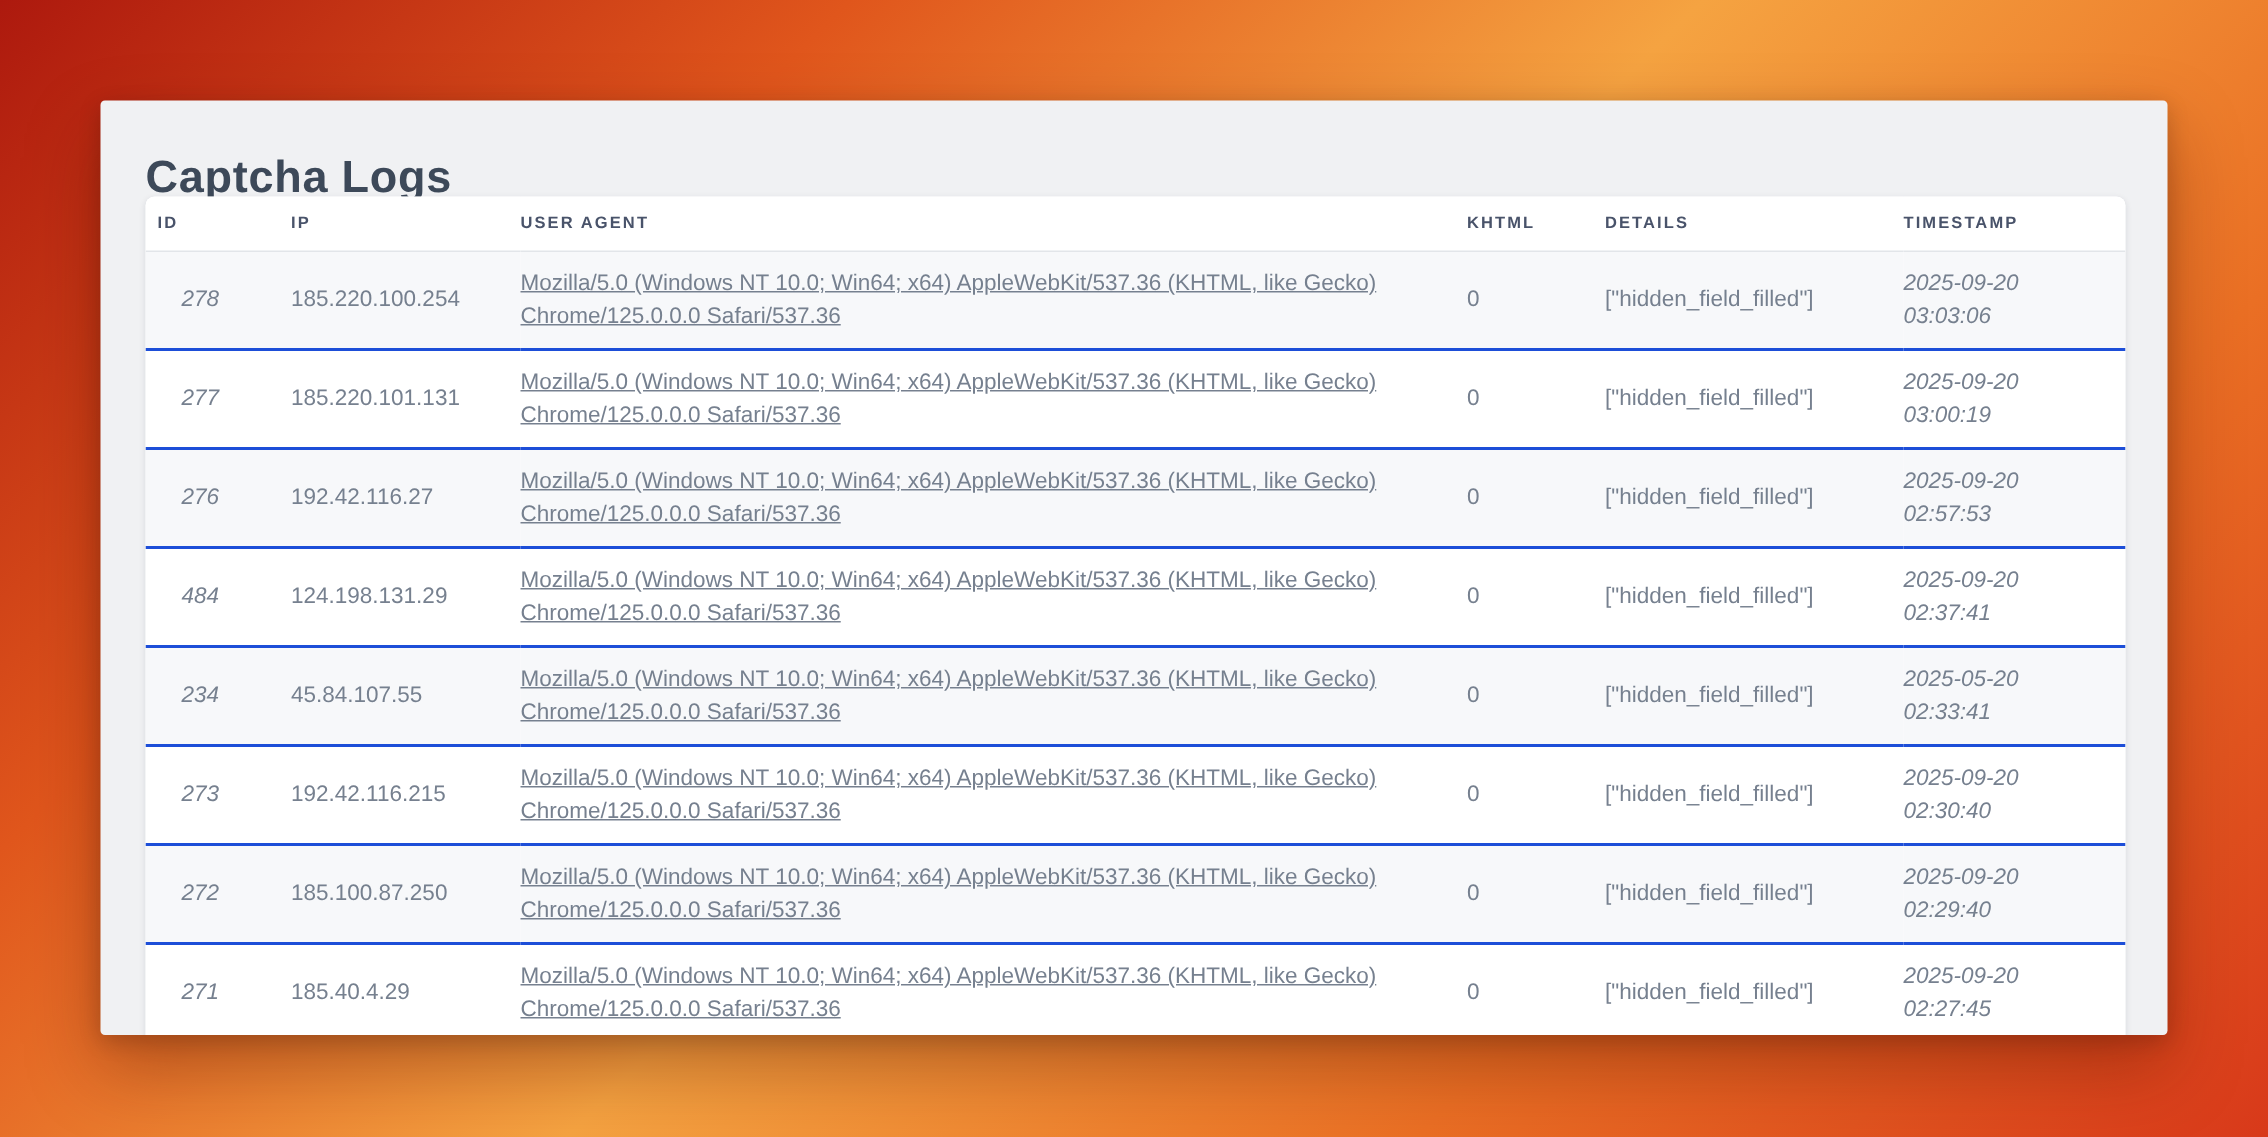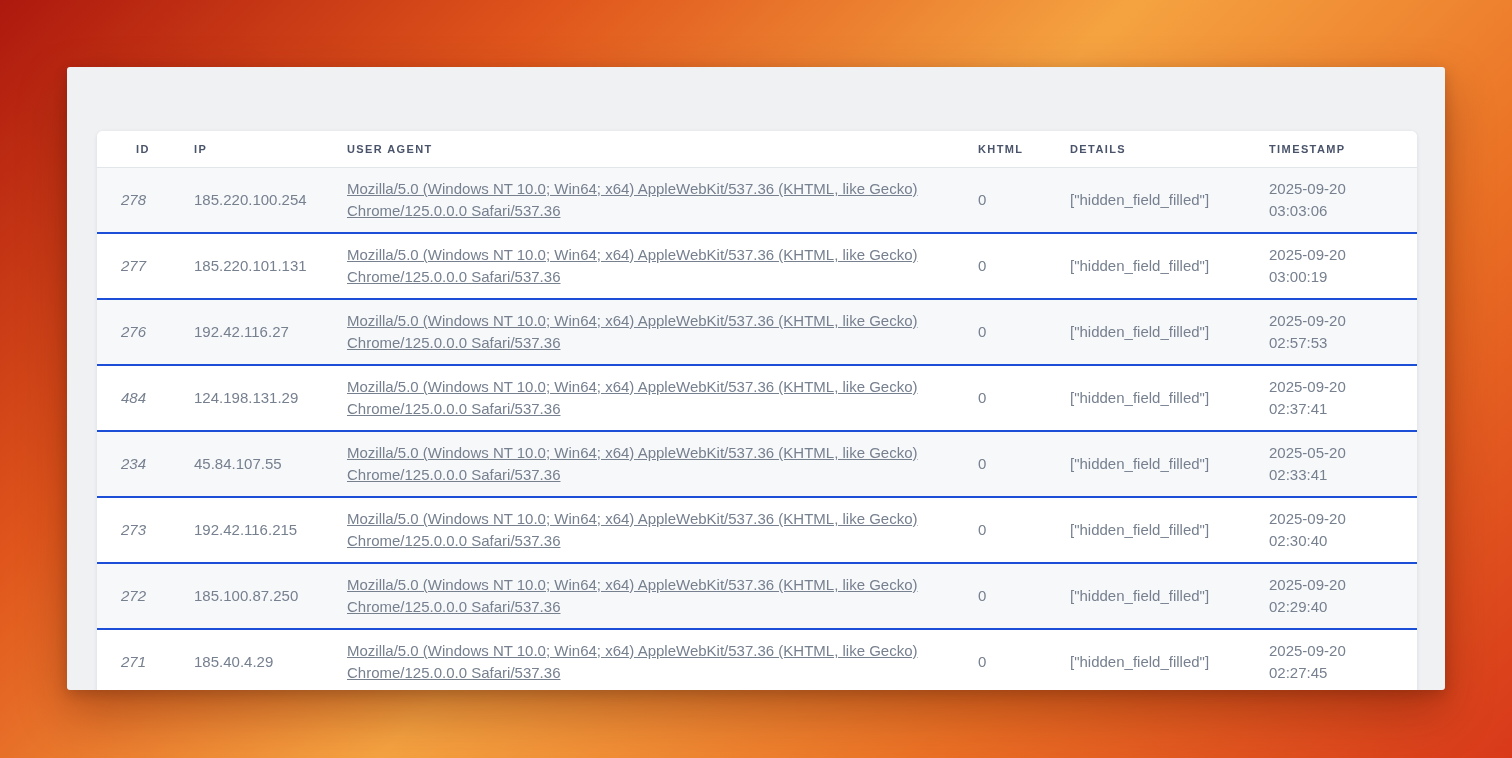--- a/index.html
+++ b/index.html
@@ -65,42 +65,43 @@
     padding: 0;
     text-align: left;
     vertical-align: middle;
     font-size: 11px;
     font-weight: 700;
     letter-spacing: 1.4px;
     color: #49536a;
     background: #ffffff;
     border-bottom: 1px solid #e2e5e9;
   }
-  thead th:first-child { padding-left: 39px; }
+  thead th:first-child { padding-left: 8px; }
   tbody tr { border-top: 2px solid #1d4ed8; }
   tbody tr:first-child { border-top: none; }
   tbody tr:nth-child(odd)  { background: #f7f8fa; }
   tbody tr:nth-child(even) { background: #ffffff; }
   tbody td {
     height: 64px;
     padding: 0;
     vertical-align: middle;
     font-size: 15px;
     line-height: 22px;
     color: #76808f;
   }
   tbody td:first-child { padding-left: 24px; font-style: italic; }
   .cell-inner { padding-right: 16px; }
   .cell-inner.user_agent { max-width: 580px; text-decoration: underline; }
-  .cell-inner.timestamp  { max-width: 112px; }
+  .cell-inner.timestamp  { max-width: 112px; font-style: italic; }
 </style>
 </head>
 <body>
 
 <div class="card">
+  <h1 class="card-title">Captcha Logs</h1>
   <div class="table-wrap">
     <table>
       <colgroup>
         <col class="c-id">
           <col class="c-ip">
           <col class="c-ua">
         <col class="c-score">
           <col class="c-details">
           <col class="c-timestamp">
       </colgroup>

